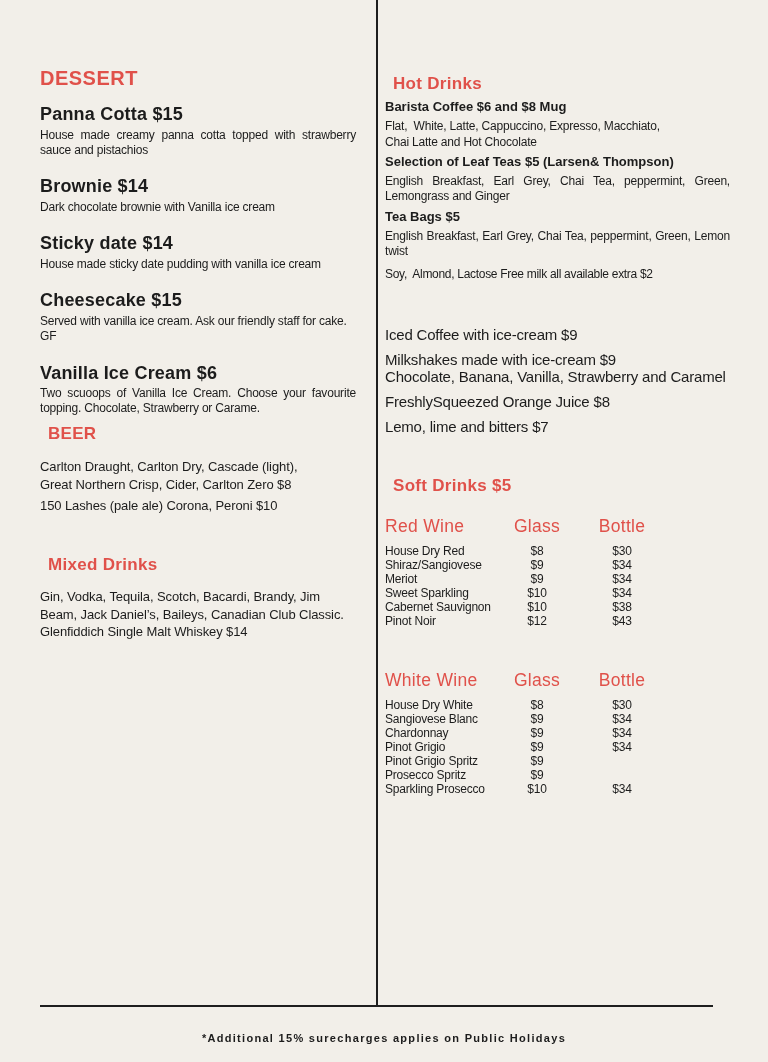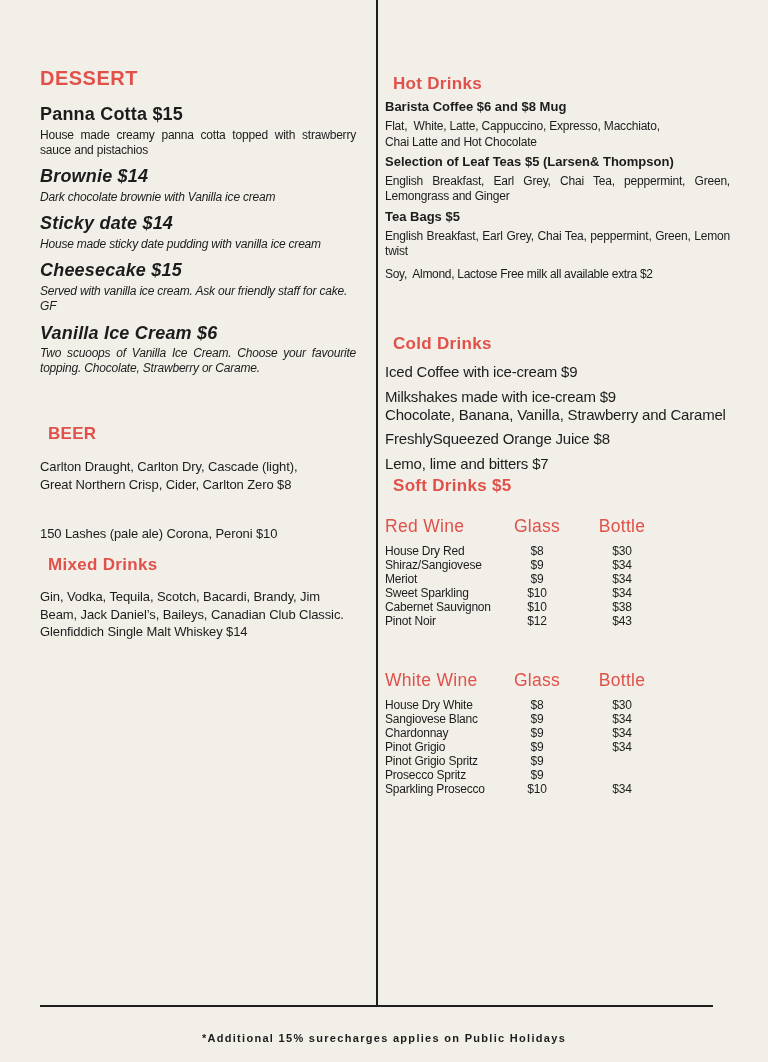--- a/index.html
+++ b/index.html
@@ -20,27 +20,27 @@
   .soft-group  { position:absolute; left:385px; top:468px; width:345px; }
   .redwine-group  { position:absolute; left:385px; top:516px; width:300px; }
   .whitewine-group{ position:absolute; left:385px; top:670px; width:300px; }
   .footer { position:absolute; left:0; top:1028px; width:768px; text-align:center; }
 
   .big-title { font-size:20px; font-weight:700; color:var(--red); letter-spacing:0.5px; line-height:1.2; margin:0 0 14px; }
   .drinks-title { font-size:22px; font-weight:700; color:var(--red); letter-spacing:0.5px; line-height:1.2; margin:0 0 8px; width:330px; text-align:center; }
   .section-title { font-size:17px; font-weight:700; color:var(--red); line-height:1.2; letter-spacing:0.3px; margin:8px; }
   .mb14 { margin-bottom:14px; } .mb13 { margin-bottom:13px; } .mb9 { margin-bottom:9px; } .mb5 { margin-bottom:5px; }
 
-  .item + .item { margin-top:8px;font-style:italic; }
+  .item + .item { margin-top:18px; }
   .item-name { font-size:18px; font-weight:700; line-height:1.2; letter-spacing:0.2px; margin:0 0 2px; }
   .item-desc { font-size:12px; line-height:1.28; letter-spacing:-0.2px; white-space:pre-wrap; }
   .just { text-align:justify; }
 
   .body-para { font-size:13px; line-height:1.35; letter-spacing:-0.1px; white-space:pre-wrap; }
-  .mt16 { margin-top:32px; }
+  .mt16 { margin-top:4px; }
 
   .entry + .entry { margin-top:4px; }
   .entry-h { font-size:13px; font-weight:700; line-height:1.3; margin:0 0 3px; white-space:pre-wrap; }
   .entry-d { font-size:12px; line-height:1.28; letter-spacing:-0.2px; white-space:pre-wrap; }
   .milk-note { font-size:12px; font-weight:400; letter-spacing:-0.3px; line-height:1.3; margin-top:8px; white-space:pre-wrap; }
 
   .cold-line { font-size:15px; line-height:1.18; letter-spacing:-0.2px; white-space:pre-wrap; }
   .cold-line + .cold-line { margin-top:7px; }
 
   .wine-grid { display:grid; grid-template-columns:120px 64px 106px; }
@@ -110,21 +110,20 @@
       <div class="entry-d just">English Breakfast, Earl Grey, Chai Tea, peppermint, Green, Lemongrass and Ginger</div>
     </div>
     <div class="entry">
       <div class="entry-h">Tea Bags $5</div>
       <div class="entry-d just">English Breakfast, Earl Grey, Chai Tea, peppermint, Green, Lemon twist</div>
     </div>
     <div class="milk-note">Soy,  Almond, Lactose Free milk all available extra $2</div>
   </div>
 
   <div class="cold-group">
-    <h2 class="section-title mb9">Cold Drinks</h2>
     <div class="cold-line">Iced Coffee with ice-cream $9</div>
     <div class="cold-line">Milkshakes made with ice-cream $9
 Chocolate, Banana, Vanilla, Strawberry and Caramel</div>
     <div class="cold-line">FreshlySqueezed Orange Juice $8</div>
     <div class="cold-line">Lemo, lime and bitters $7</div>
   </div>
 
   <div class="soft-group">
     <h2 class="section-title">Soft Drinks $5</h2>
   </div>

